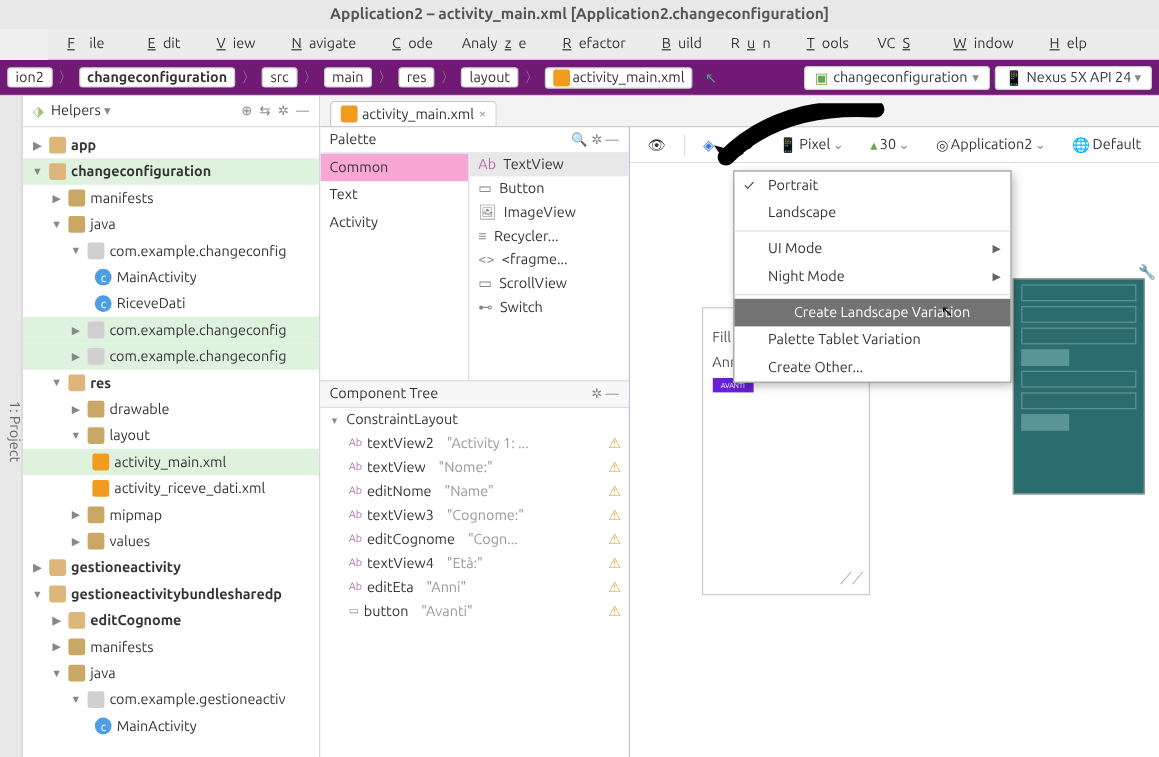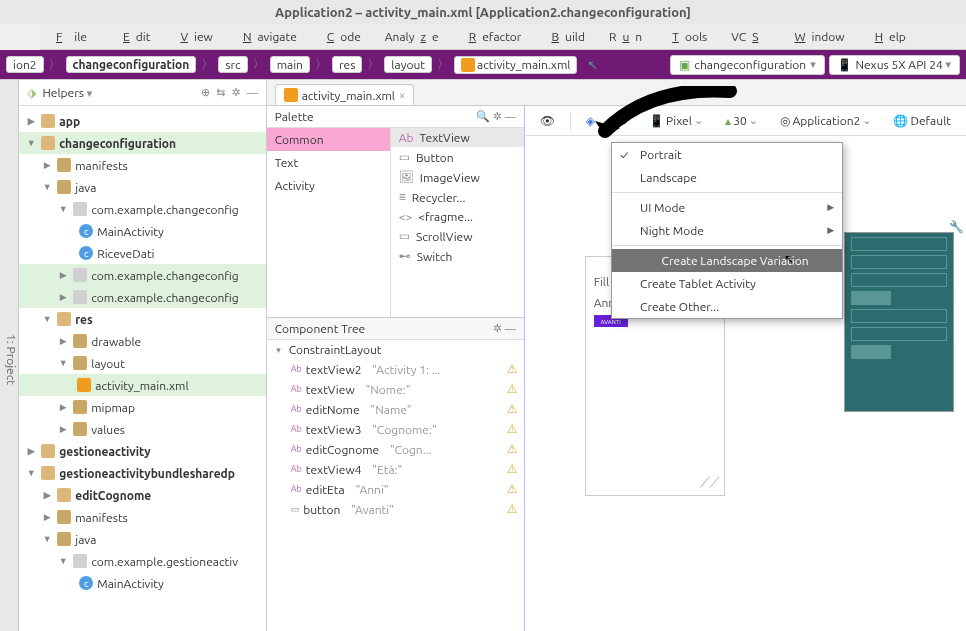--- a/index.html
+++ b/index.html
@@ -203,20 +203,24 @@
         </div>
       <div class="tree-row" style="padding-left:38px">
           <span class="arrow">▼</span>
           <span class="ico fold-o"></span>
           <span>layout</span>
         </div>
       <div class="tree-row sel" style="padding-left:58px">
           <span class="ico xml"></span>
           <span>activity_main.xml</span>
         </div>
+      <div class="tree-row" style="padding-left:58px">
+          <span class="ico xml"></span>
+          <span>activity_riceve_dati.xml</span>
+        </div>
       <div class="tree-row" style="padding-left:38px">
           <span class="arrow">▶</span>
           <span class="ico fold-o"></span>
           <span>mipmap</span>
         </div>
       <div class="tree-row" style="padding-left:38px">
           <span class="arrow">▶</span>
           <span class="ico fold-o"></span>
           <span>values</span>
         </div>
@@ -340,21 +344,21 @@
           <span class="tool-btn" style="position:relative;">
             <span>⟲</span>
             <div class="orientation-menu">
               <div class="item"><span class="check">✓</span><span>Portrait</span></div>
               <div class="item"><span>Landscape</span></div>
               <div class="sep"></div>
               <div class="item"><span class="u">U</span>I Mode<span class="sub">▶</span></div>
               <div class="item"><span class="u">N</span>ight Mode<span class="sub">▶</span></div>
               <div class="sep"></div>
               <div class="item hl"><span>Create Landscape Variation</span><span style="position:absolute;left:172px;top:3px;color:#000">↖</span></div>
-              <div class="item"><span>Create Tablet Activity</span></div>
+              <div class="item"><span>Palette Tablet Variation</span></div>
               <div class="item"><span>Create Other...</span></div>
             </div>
           </span>
           <span class="tool-btn">📱 <span>Pixel</span> <span class="small-ico">⌄</span></span>
           <span class="tool-btn">
               <span style="color:#69a84f">▴</span> 
               <span>30</span> 
               <span class="small-ico">⌄</span>
             </span>
           <span class="tool-btn">◎ <span>Application2</span> <span class="small-ico">⌄</span></span>

